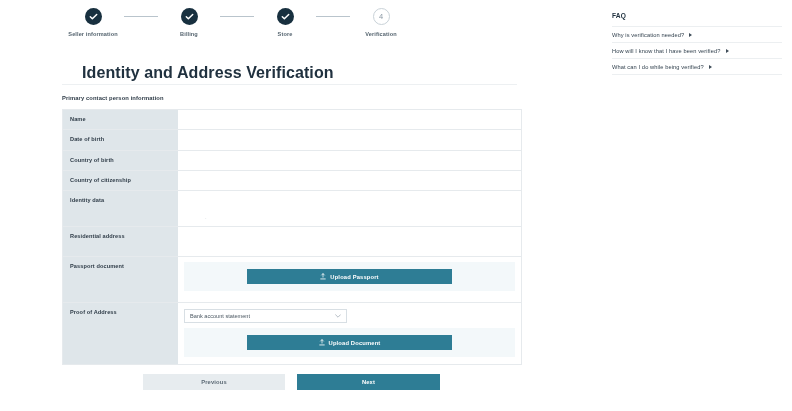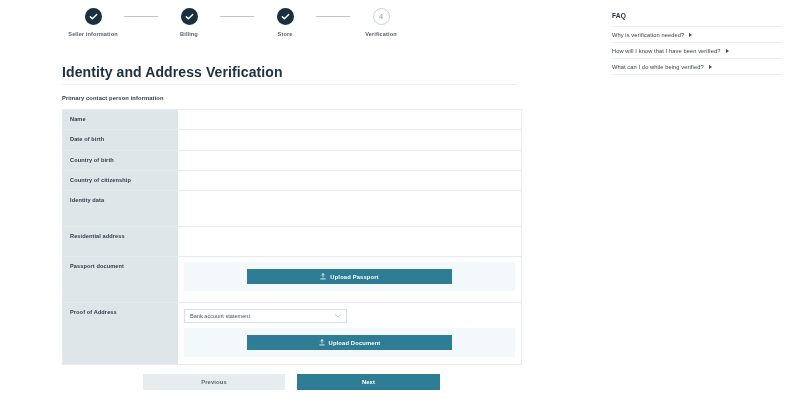--- a/index.html
+++ b/index.html
@@ -81,24 +81,25 @@
     margin-top: 8px;
   }
 
   
   .title-wrap {
     position: absolute;
     left: 62px; top: 64px;
     width: 460px;
   }
   .page-title {
-    font-size: 14px;
+    font-size: 16px;
     font-weight: bold;
     color: #20313f;
     letter-spacing: .1px;
+    margin-left: 20px;
   }
   .title-rule {
     position: absolute;
     left: 62px; top: 84px;
     width: 455px;
     height: 1px;
     background: #edf0f2;
   }
 
   .subsection {

